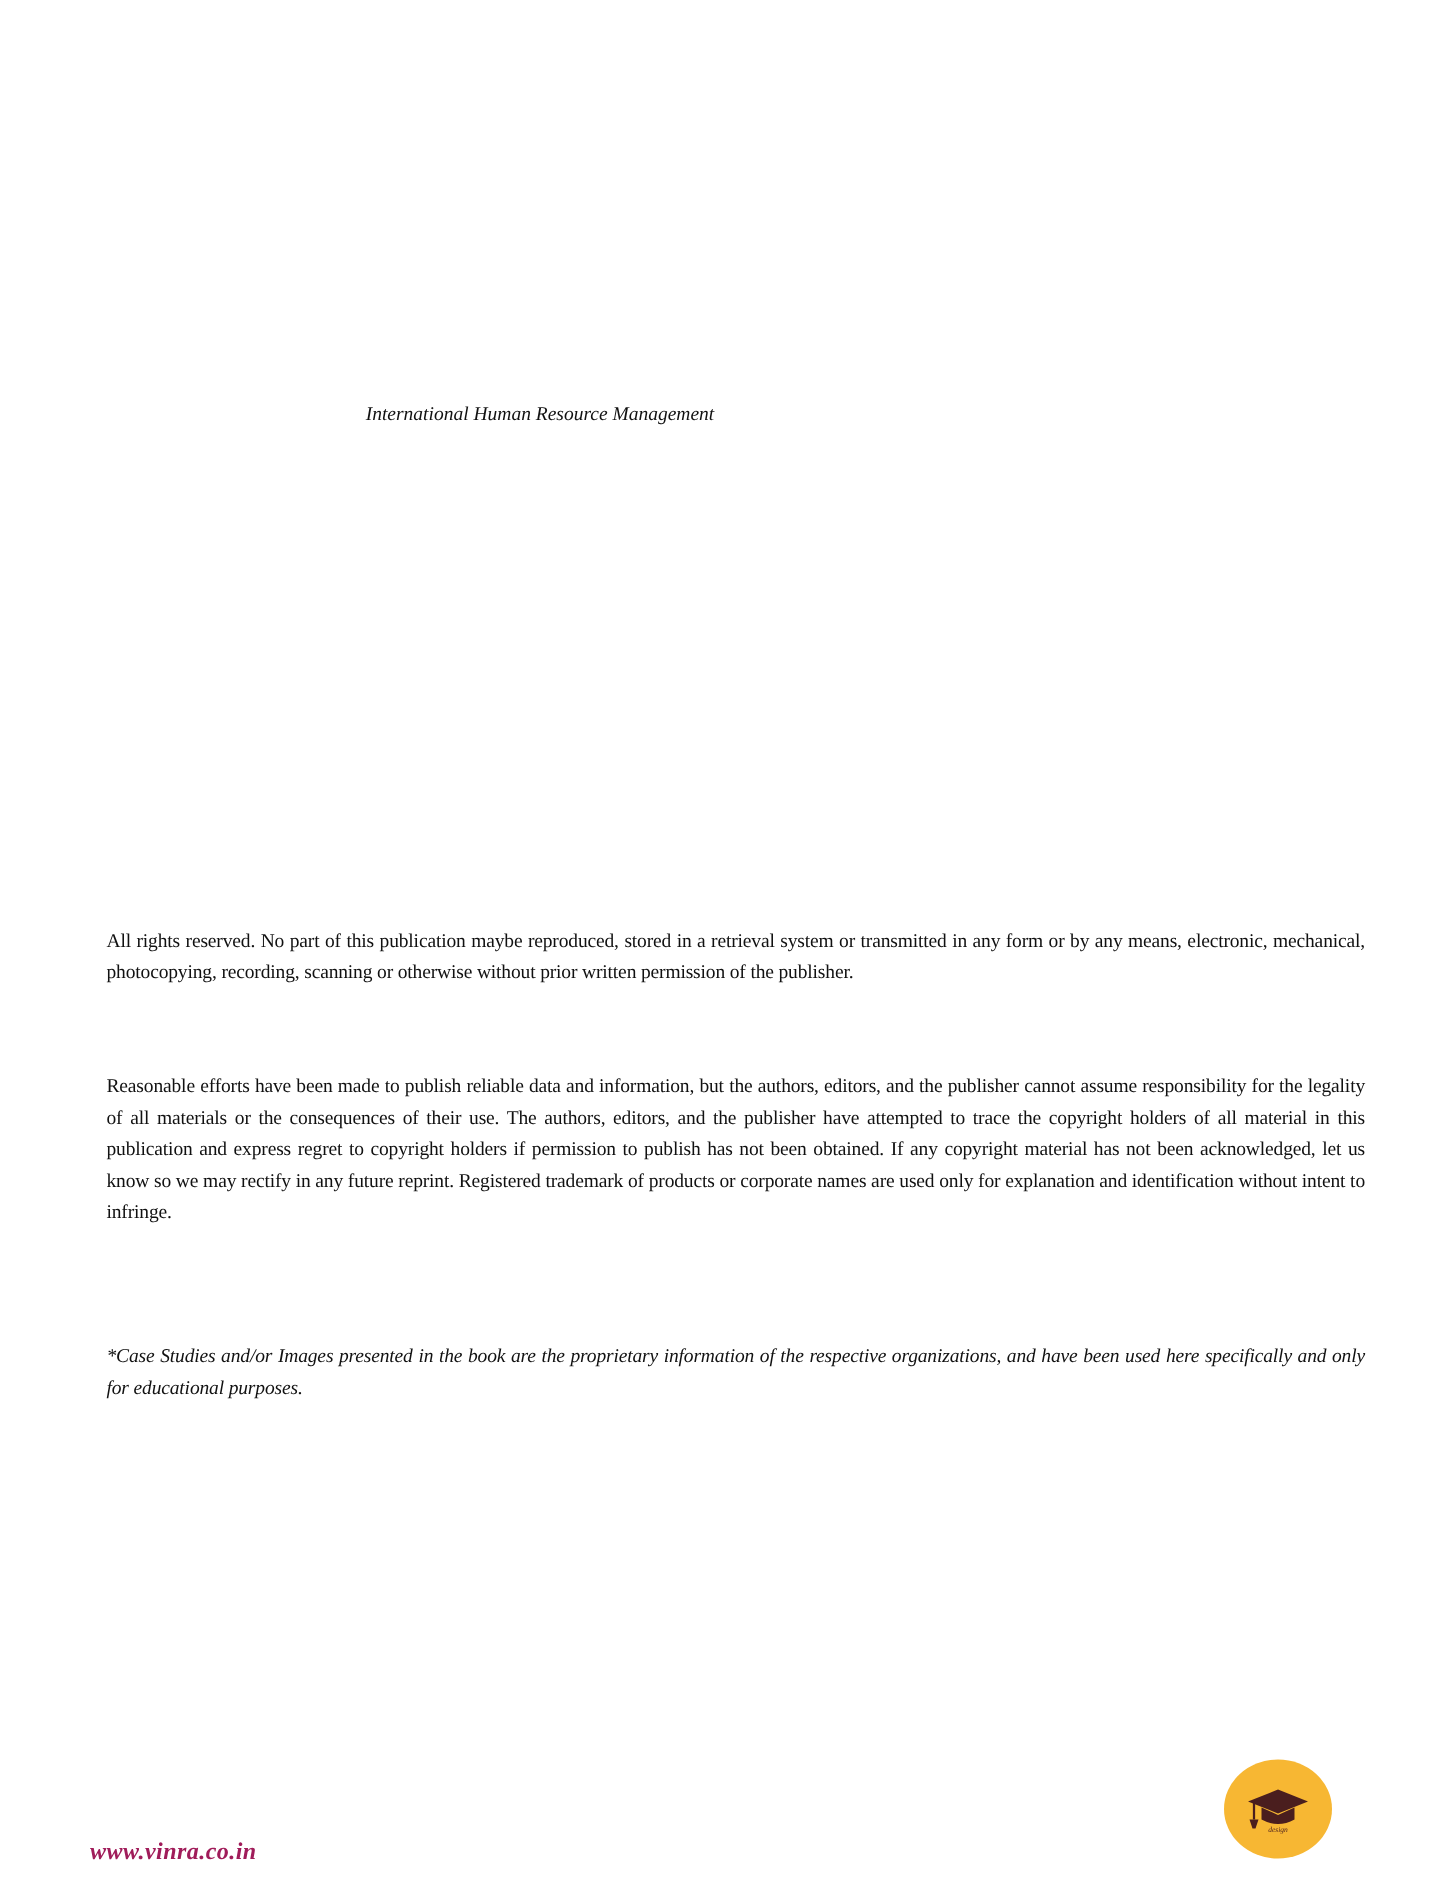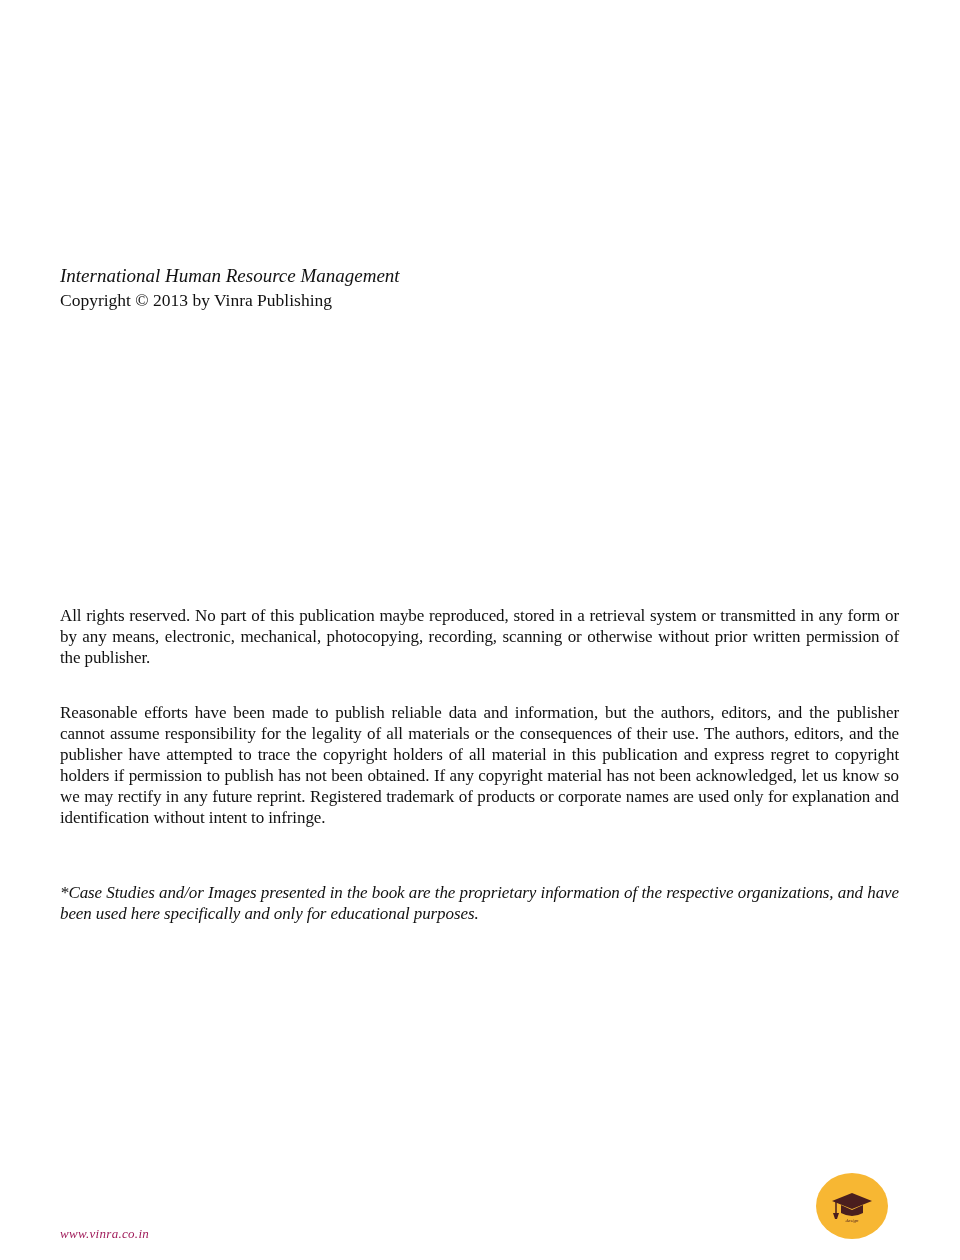--- a/index.html
+++ b/index.html
@@ -16,51 +16,52 @@
       color: #111111;
     }
     .title-block {
       position: absolute;
       left: 60px;
       top: 265px;
       width: 600px;
     }
     .book-title {
       font-style: italic;
-      font-size: 19px;
+      font-size: 13px;
       line-height: 22px;
       margin: 0;
+      text-align: center;
     }
     .copyright-line {
       font-size: 17.5px;
       line-height: 27px;
       margin: 0;
     }
     .para {
       position: absolute;
       left: 60px;
       width: 839px;
-      font-size: 17px;
+      font-size: 13px;
       line-height: 21px;
       text-align: justify;
-      margin: 0;
+      margin: 11px;
       letter-spacing: -0.1px;
     }
     #para-rights { top: 605px; }
     #para-efforts { top: 702px; font-family: Liberation Serif, serif; }
     #para-cases { top: 882px; font-style: italic; }
 
     .footer-url {
       position: absolute;
       left: 60px;
       top: 1226px;
       font-family: "Liberation Serif", "DejaVu Serif", serif;
       font-style: italic;
-      font-weight: normal;
-      font-size: 13px;
+      font-weight: bold;
+      font-size: 16px;
       letter-spacing: 0.3px;
       color: #a01c5a;
     }
     .logo {
       position: absolute;
       left: 816px;
       top: 1173px;
       width: 72px;
       height: 66px;
       border-radius: 50%;
@@ -77,21 +78,20 @@
       font-style: italic;
       margin-top: -3px;
       font-family: "Liberation Serif", serif;
     }
   </style>
 </head>
 <body>
 
 <div class="title-block">
   <p class="book-title">International Human Resource Management</p>
-  <p class="copyright-line">Copyright © 2013 by Vinra Publishing</p>
 </div>
 
 <p class="para" id="para-rights">All rights reserved. No part of this publication maybe reproduced, stored in a retrieval system or transmitted in any form or by any means, electronic, mechanical, photocopying, recording, scanning or otherwise without prior written permission of the publisher.</p>
 <p class="para" id="para-efforts">Reasonable efforts have been made to publish reliable data and information, but the authors, editors, and the publisher cannot assume responsibility for the legality of all materials or the consequences of their use. The authors, editors, and the publisher have attempted to trace the copyright holders of all material in this publication and express regret to copyright holders if permission to publish has not been obtained. If any copyright material has not been acknowledged, let us know so we may rectify in any future reprint. Registered trademark of products or corporate names are used only for explanation and identification without intent to infringe.</p>
 <p class="para" id="para-cases">*Case Studies and/or Images presented in the book are the proprietary information of the respective organizations, and have been used here specifically and only for educational purposes.</p>
 
 <div class="footer-url">www.vinra.co.in</div>
 
 <div class="logo">
   <svg width="44" height="30" viewBox="0 0 44 30">

